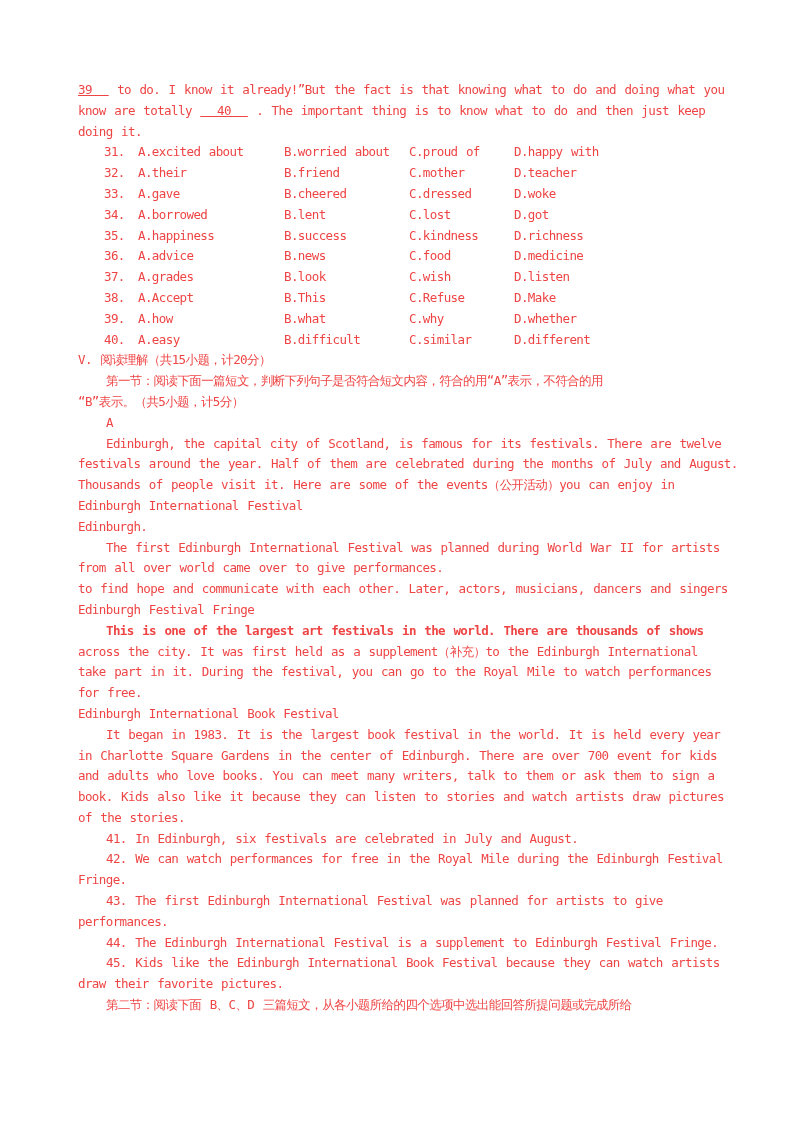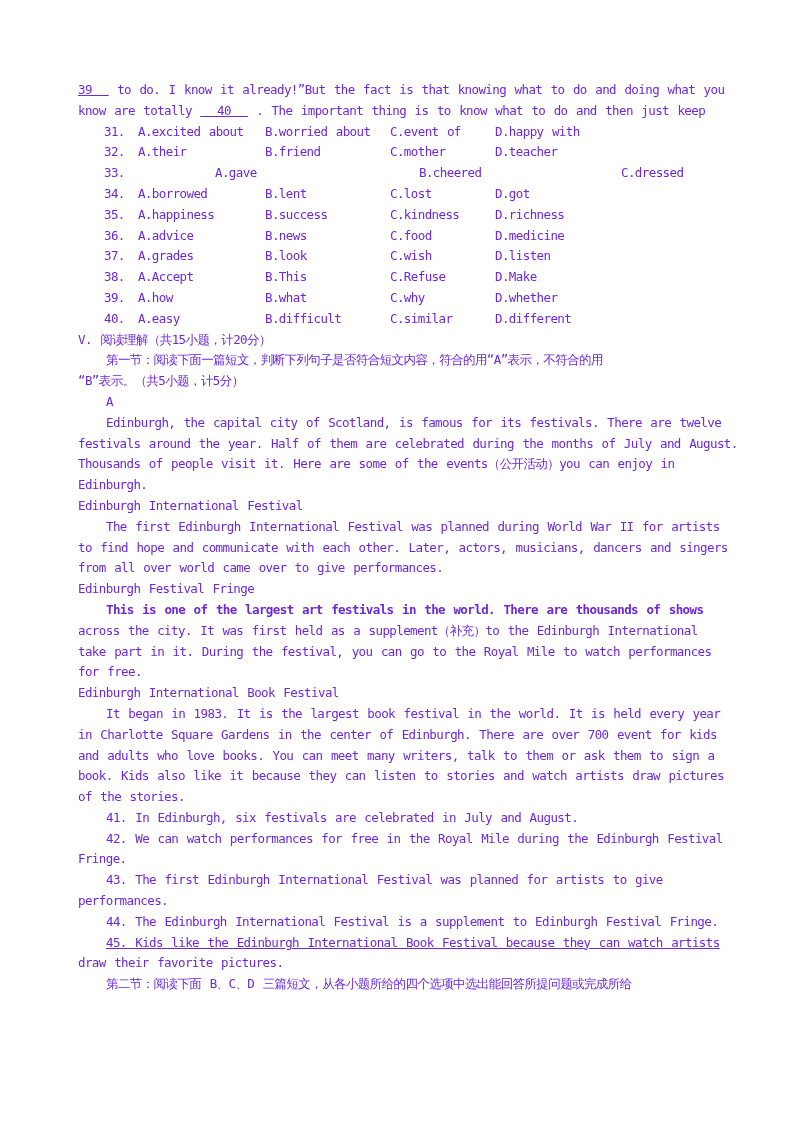--- a/index.html
+++ b/index.html
@@ -8,21 +8,21 @@
     background: #ffffff;
   }
   .page {
     position: relative;
     width: 794px;
     height: 1123px;
     background: #ffffff;
     overflow: hidden;
     font-family: "DejaVu Sans Mono", "Liberation Mono", monospace;
     font-size: 12.5px;
-    color: #6d28d9;
+    color: #ef4444;
   }
   .content {
     position: absolute;
     left: 78px;
     top: 80px;
     width: 648px;
   }
   .line {
     height: 20.8px;
     line-height: 20.8px;
@@ -33,67 +33,68 @@
   .blank-underline {
     text-decoration: underline;
   }
   .opt-row {
     display: flex;
     padding-left: 26px;
     justify-content: space-between;
   }
   .opt-num { width: 34px;  flex: none; }
   .opt-a   { width: 127px; flex: none; }
-  .opt-b   { width: 125px; flex: none; }
+  .opt-b   { width: 125px; flex: none; margin-left: 19px; }
   .opt-c   { width: 105px; flex: none; }
   .opt-d   { flex: 1; }
 </style>
 </head>
 <body>
 
 <div class="page">
   <div class="content" id="content">
       <div class="line"><span class="blank-underline">39  </span><span> to do. I know it already!”But the fact is that knowing what to do and doing what you</span></div>
       <div class="line"><span>know are totally </span><span class="blank-underline">  40  </span><span> . The important thing is to know what to do and then just keep</span></div>
-      <div class="line opt-row"><span class="opt-num">31.</span><span class="opt-a">A.excited about</span><span class="opt-b">B.worried about</span><span class="opt-c">C.event of</span><span class="opt-d">D.happy with</span></div>
+      <div class="line"><span>doing it.</span></div>
+      <div class="line opt-row"><span class="opt-num">31.</span><span class="opt-a">A.excited about</span><span class="opt-b">B.worried about</span><span class="opt-c">C.proud of</span><span class="opt-d">D.happy with</span></div>
       <div class="line opt-row"><span class="opt-num">32.</span><span class="opt-a">A.their</span><span class="opt-b">B.friend</span><span class="opt-c">C.mother</span><span class="opt-d">D.teacher</span></div>
-      <div class="line opt-row"><span class="opt-num">33.</span><span class="opt-a">A.gave</span><span class="opt-b">B.cheered</span><span class="opt-c">C.dressed</span></div>
+      <div class="line opt-row"><span class="opt-num">33.</span><span class="opt-a">A.gave</span><span class="opt-b">B.cheered</span><span class="opt-c">C.dressed</span><span class="opt-d">D.woke</span></div>
       <div class="line opt-row"><span class="opt-num">34.</span><span class="opt-a">A.borrowed</span><span class="opt-b">B.lent</span><span class="opt-c">C.lost</span><span class="opt-d">D.got</span></div>
       <div class="line opt-row"><span class="opt-num">35.</span><span class="opt-a">A.happiness</span><span class="opt-b">B.success</span><span class="opt-c">C.kindness</span><span class="opt-d">D.richness</span></div>
       <div class="line opt-row"><span class="opt-num">36.</span><span class="opt-a">A.advice</span><span class="opt-b">B.news</span><span class="opt-c">C.food</span><span class="opt-d">D.medicine</span></div>
       <div class="line opt-row"><span class="opt-num">37.</span><span class="opt-a">A.grades</span><span class="opt-b">B.look</span><span class="opt-c">C.wish</span><span class="opt-d">D.listen</span></div>
       <div class="line opt-row"><span class="opt-num">38.</span><span class="opt-a">A.Accept</span><span class="opt-b">B.This</span><span class="opt-c">C.Refuse</span><span class="opt-d">D.Make</span></div>
       <div class="line opt-row"><span class="opt-num">39.</span><span class="opt-a">A.how</span><span class="opt-b">B.what</span><span class="opt-c">C.why</span><span class="opt-d">D.whether</span></div>
       <div class="line opt-row"><span class="opt-num">40.</span><span class="opt-a">A.easy</span><span class="opt-b">B.difficult</span><span class="opt-c">C.similar</span><span class="opt-d">D.different</span></div>
       <div class="line"><span>V. 阅读理解（共15小题，计20分）</span></div>
       <div class="line" style="padding-left: 28px;"><span>第一节：阅读下面一篇短文，判断下列句子是否符合短文内容，符合的用“A”表示，不符合的用</span></div>
       <div class="line"><span>“B”表示。（共5小题，计5分）</span></div>
       <div class="line" style="padding-left: 28px;"><span>A</span></div>
       <div class="line" style="padding-left: 28px;"><span>Edinburgh, the capital city of Scotland, is famous for its festivals. There are twelve</span></div>
       <div class="line"><span>festivals around the year. Half of them are celebrated during the months of July and August.</span></div>
       <div class="line"><span>Thousands of people visit it. Here are some of the events（公开活动）you can enjoy in</span></div>
+      <div class="line"><span>Edinburgh International Festival</span></div>
       <div class="line"><span>Edinburgh.</span></div>
-      <div class="line"><span>Edinburgh International Festival</span></div>
       <div class="line" style="padding-left: 28px;"><span>The first Edinburgh International Festival was planned during World War II for artists</span></div>
+      <div class="line"><span>from all over world came over to give performances.</span></div>
       <div class="line"><span>to find hope and communicate with each other. Later, actors, musicians, dancers and singers</span></div>
-      <div class="line"><span>from all over world came over to give performances.</span></div>
       <div class="line"><span>Edinburgh Festival Fringe</span></div>
       <div class="line" style="padding-left: 28px; font-weight: bold;"><span>This is one of the largest art festivals in the world. There are thousands of shows</span></div>
       <div class="line"><span>across the city. It was first held as a supplement（补充）to the Edinburgh International</span></div>
       <div class="line"><span>take part in it. During the festival, you can go to the Royal Mile to watch performances</span></div>
       <div class="line"><span>for free.</span></div>
       <div class="line"><span>Edinburgh International Book Festival</span></div>
       <div class="line" style="padding-left: 28px;"><span>It began in 1983. It is the largest book festival in the world. It is held every year</span></div>
       <div class="line"><span>in Charlotte Square Gardens in the center of Edinburgh. There are over 700 event for kids</span></div>
       <div class="line"><span>and adults who love books. You can meet many writers, talk to them or ask them to sign a</span></div>
       <div class="line"><span>book. Kids also like it because they can listen to stories and watch artists draw pictures</span></div>
       <div class="line"><span>of the stories.</span></div>
       <div class="line" style="padding-left: 28px;"><span>41. In Edinburgh, six festivals are celebrated in July and August.</span></div>
       <div class="line" style="padding-left: 28px;"><span>42. We can watch performances for free in the Royal Mile during the Edinburgh Festival</span></div>
       <div class="line"><span>Fringe.</span></div>
       <div class="line" style="padding-left: 28px;"><span>43. The first Edinburgh International Festival was planned for artists to give</span></div>
       <div class="line"><span>performances.</span></div>
       <div class="line" style="padding-left: 28px;"><span>44. The Edinburgh International Festival is a supplement to Edinburgh Festival Fringe.</span></div>
-      <div class="line" style="padding-left: 28px; text-decoration: underline;"><span>45. Kids like the Edinburgh International Book Festival because they can watch artists</span></div>
+      <div class="line" style="padding-left: 28px;"><span>45. Kids like the Edinburgh International Book Festival because they can watch artists</span></div>
       <div class="line"><span>draw their favorite pictures.</span></div>
       <div class="line" style="padding-left: 28px;"><span>第二节：阅读下面 B、C、D 三篇短文，从各小题所给的四个选项中选出能回答所提问题或完成所给</span></div>
     </div>
 </div>
 
 </body></html>

